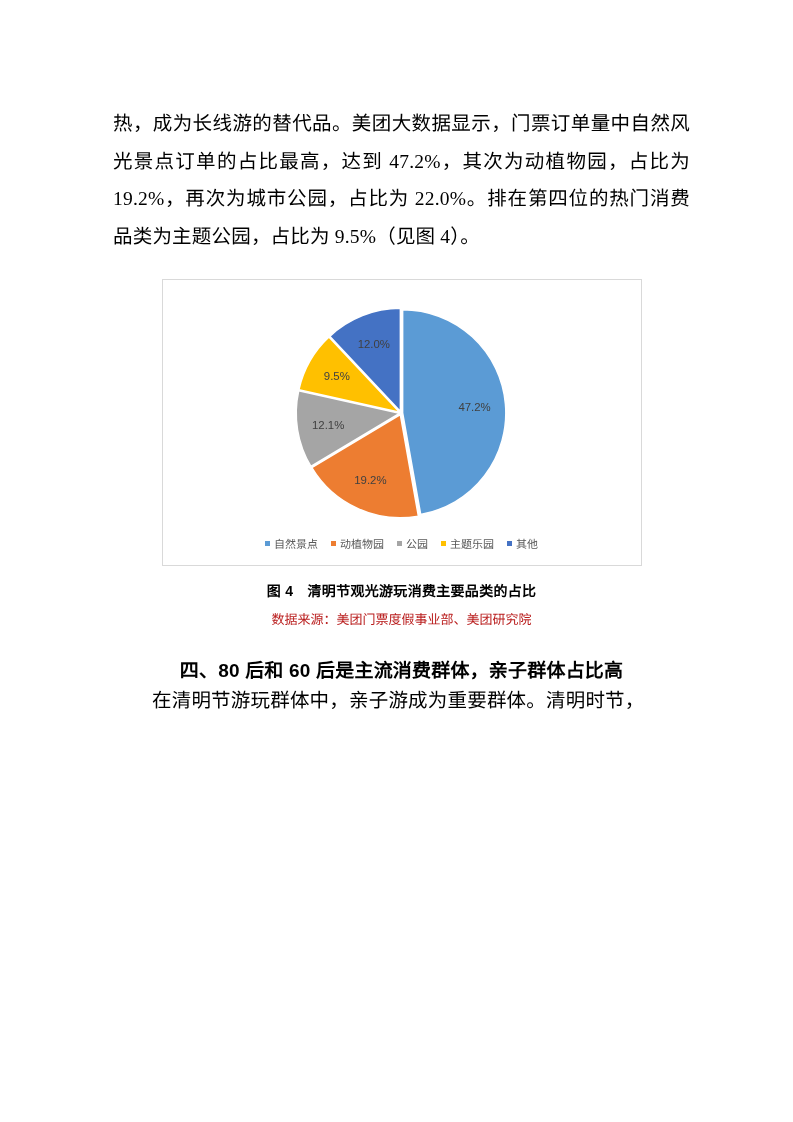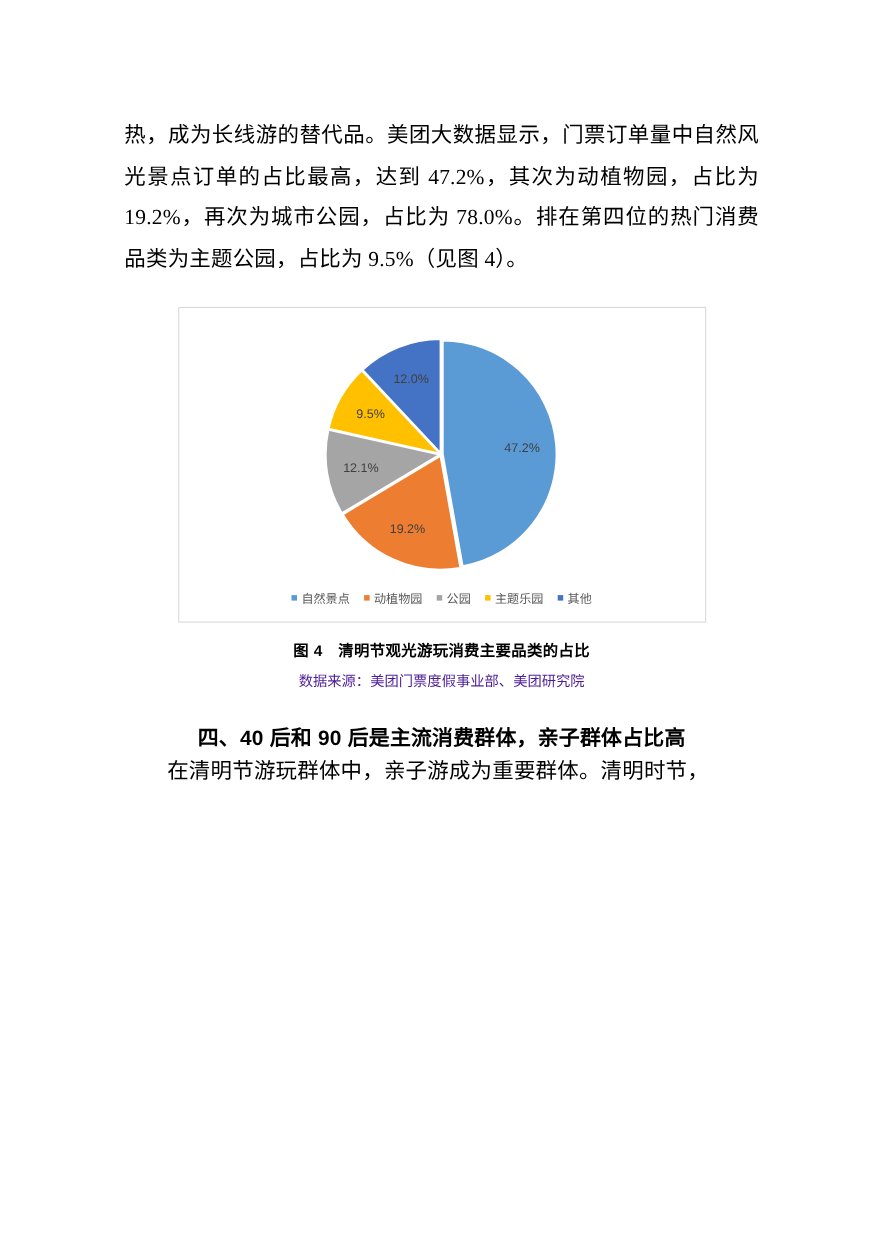--- a/index.html
+++ b/index.html
@@ -92,40 +92,40 @@
     font-weight: bold;
     font-size: 14px;
     color: #000000;
     letter-spacing: 0.3px;
   }
   .fig-source {
     margin: 9px 0 0 0;
     text-align: center;
     font-family: "Liberation Serif", "DejaVu Serif", serif;
     font-size: 13px;
-    color: #4c1d95;
+    color: #b91c1c;
   }
   
   h2.section-heading {
     margin: 27px 0 0 0;
     text-align: center;
     font-family: "Liberation Sans", "DejaVu Sans", sans-serif;
     font-weight: bold;
     font-size: 19px;
     letter-spacing: 0.2px;
     color: #000000;
   }
   .para-gap { margin-top: 11px; }
 </style>
 </head>
 <body>
 
 <div class="page">
 
-  <p class="body-text">热，成为长线游的替代品。美团大数据显示，门票订单量中自然风光景点订单的占比最高，达到 47.2%，其次为动植物园，占比为 19.2%，再次为城市公园，占比为 78.0%。排在第四位的热门消费品类为主题公园，占比为 9.5%（见图 4）。</p>
+  <p class="body-text">热，成为长线游的替代品。美团大数据显示，门票订单量中自然风光景点订单的占比最高，达到 47.2%，其次为动植物园，占比为 19.2%，再次为城市公园，占比为 22.0%。排在第四位的热门消费品类为主题公园，占比为 9.5%（见图 4）。</p>
 
   <div class="figure-block">
 
     <div class="chart-frame">
       <svg class="chart-svg" viewBox="0 0 480 287" preserveAspectRatio="xMidYMid meet">
         <g id="pie-slices">
             <path d="M 240.59381377462907 133.8594380855188 L 240.59381377462907 29.859438085518804 A 104 104 0 0 1 258.7962119080577 236.25412887655617 Z" fill="#5B9BD5" stroke="#ffffff" stroke-width="1.6"></path>
             <path d="M 238.33699907041074 135.456169553096 L 256.5393972038394 237.85086034413337 A 104 104 0 0 1 149.15422682627093 188.9578810663727 Z" fill="#ED7D31" stroke="#ffffff" stroke-width="1.6"></path>
             <path d="M 237.4204927776083 134.25525856383757 L 148.2377205334685 187.75697007711426 A 104 104 0 0 1 135.92514953597856 111.56836145859711 Z" fill="#A5A5A5" stroke="#ffffff" stroke-width="1.6"></path>
             <path d="M 237.6101895768989 133.20726613050815 L 136.1148463352692 110.52036902526768 A 104 104 0 0 1 166.41729056031525 57.39452887868137 Z" fill="#FFC000" stroke="#ffffff" stroke-width="1.6"></path>
@@ -162,18 +162,18 @@
             <span class="legend-text">其他</span>
           </div>
         </div>
     </div>
 
     <div class="fig-caption">图 4　清明节观光游玩消费主要品类的占比</div>
     <div class="fig-source">数据来源：美团门票度假事业部、美团研究院</div>
 
   </div>
 
-  <h2 class="section-heading">四、40 后和 90 后是主流消费群体，亲子群体占比高</h2>
+  <h2 class="section-heading">四、80 后和 60 后是主流消费群体，亲子群体占比高</h2>
 
 
   <p class="body-text indent">在清明节游玩群体中，亲子游成为重要群体。清明时节，</p>
 
 </div>
 
 </body></html>

